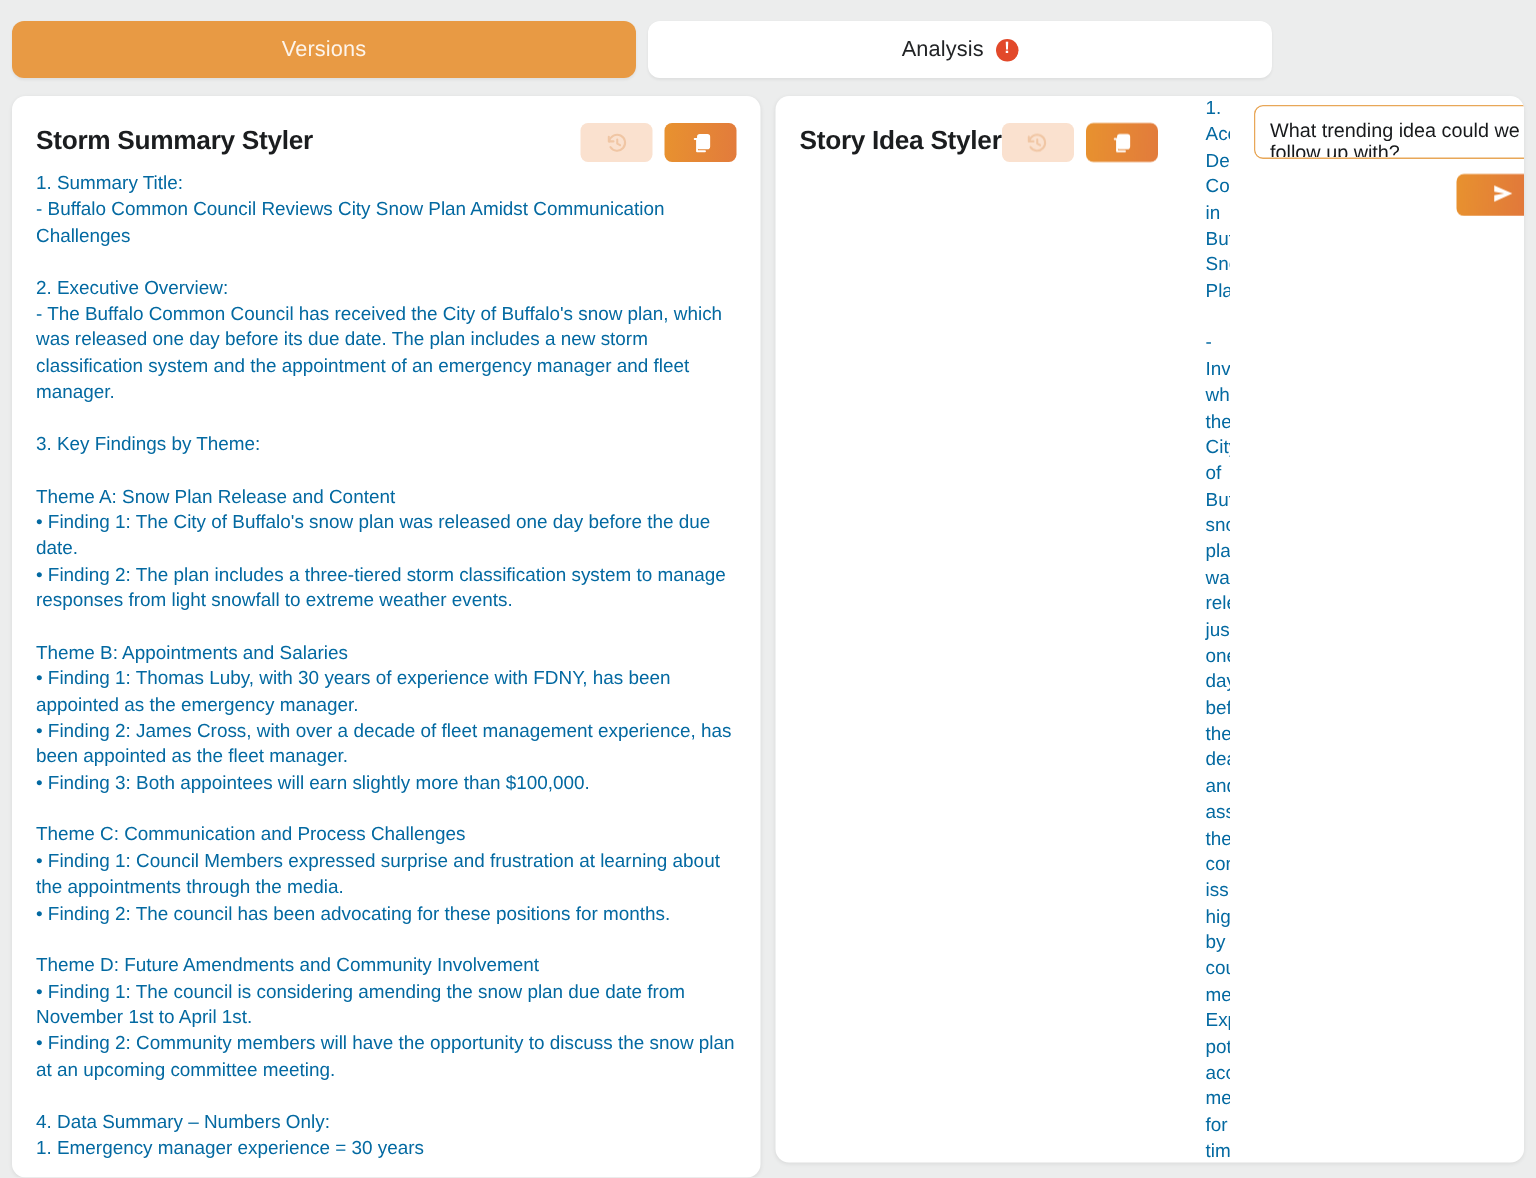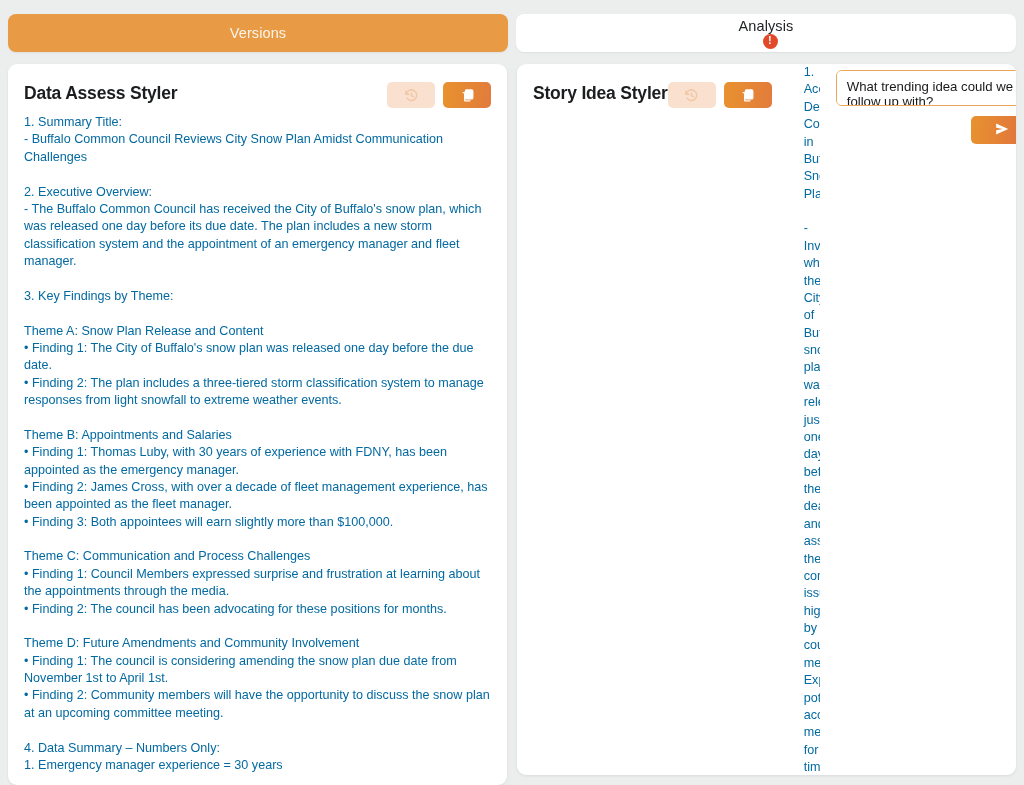--- a/index.html
+++ b/index.html
@@ -13,21 +13,21 @@
   #app {
     width: 1024px; height: 785px;
     position: relative;
     background: #eceded;
   }
 
   
   .tabbar {
     position: absolute;
     top: 14px; left: 8px;
-    width: 1008px;
+    width: 840px;
     height: 38px;
     display: flex;
     gap: 8px;
   }
   .tab {
     flex: 1 1 0;
     height: 38px;
     border-radius: 8px;
     display: flex;
     align-items: center;
@@ -38,21 +38,20 @@
     user-select: none;
     box-shadow: 0 1px 2px rgba(0,0,0,.06);
   }
   .tab.active {
     background: #e89a44;
     color: #fdf4ea;
   }
   .tab.inactive {
     background: #ffffff;
     color: #222426;
-    flex-direction: column;
   }
   .tab-label { display: inline-block; }
   .alert-badge {
     display: inline-flex;
     align-items: center;
     justify-content: center;
     width: 15px; height: 15px;
     border-radius: 50%;
     background: #e2492a;
     color: #fff;
@@ -172,21 +171,21 @@
     <div class="tab inactive">
       <span class="tab-label">Analysis</span>
       <span class="alert-badge">!</span>
     </div>
   </div>
 
   <div class="panels">
 
     <div class="panel panel-left">
       <div class="panel-head">
-        <div class="panel-title">Data Assess Styler</div>
+        <div class="panel-title">Storm Summary Styler</div>
         <div class="head-actions">
           <button class="icon-btn ghost">
             <span>
               <svg width="15" height="15" viewBox="0 0 24 24" fill="none" stroke="#f0c6a4" stroke-width="2.2" stroke-linecap="round" stroke-linejoin="round">
                 <path d="M3 5v5h5"></path>
                 <path d="M3.5 10a8.5 8.5 0 1 1 1.2 6"></path>
                 <path d="M12 8v4.3l3 1.7"></path>
               </svg>
             </span>
           </button>

